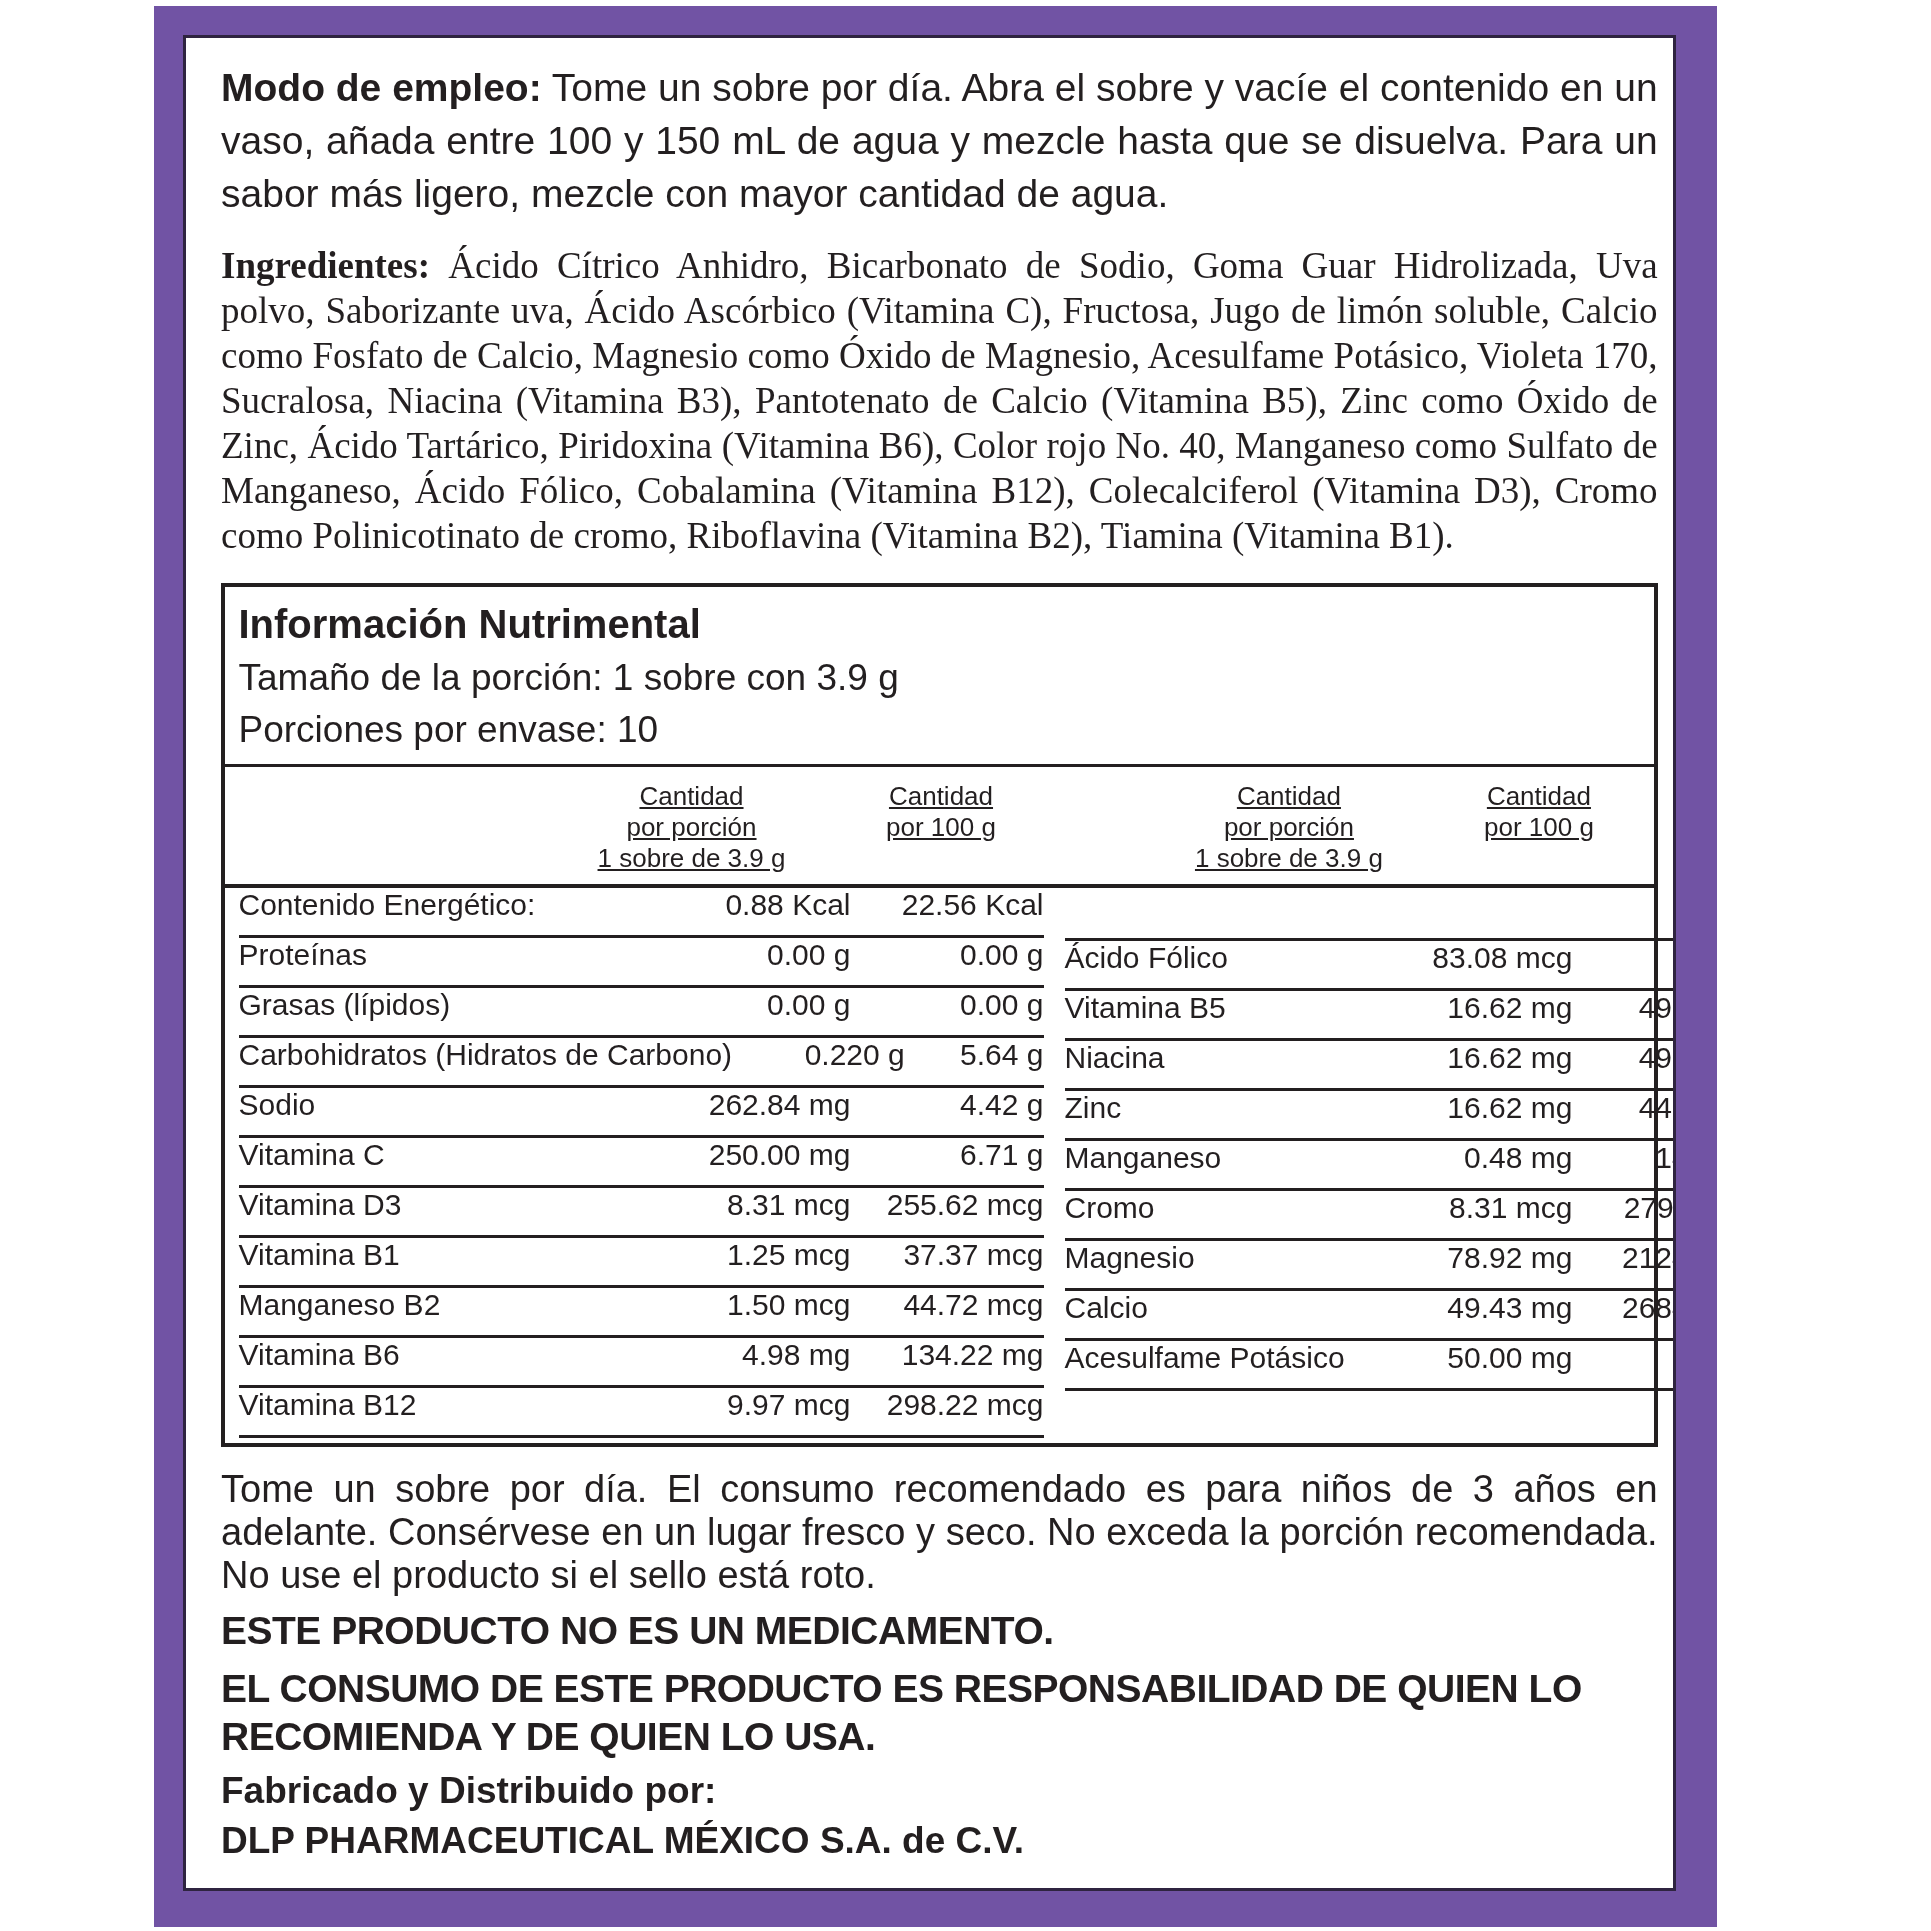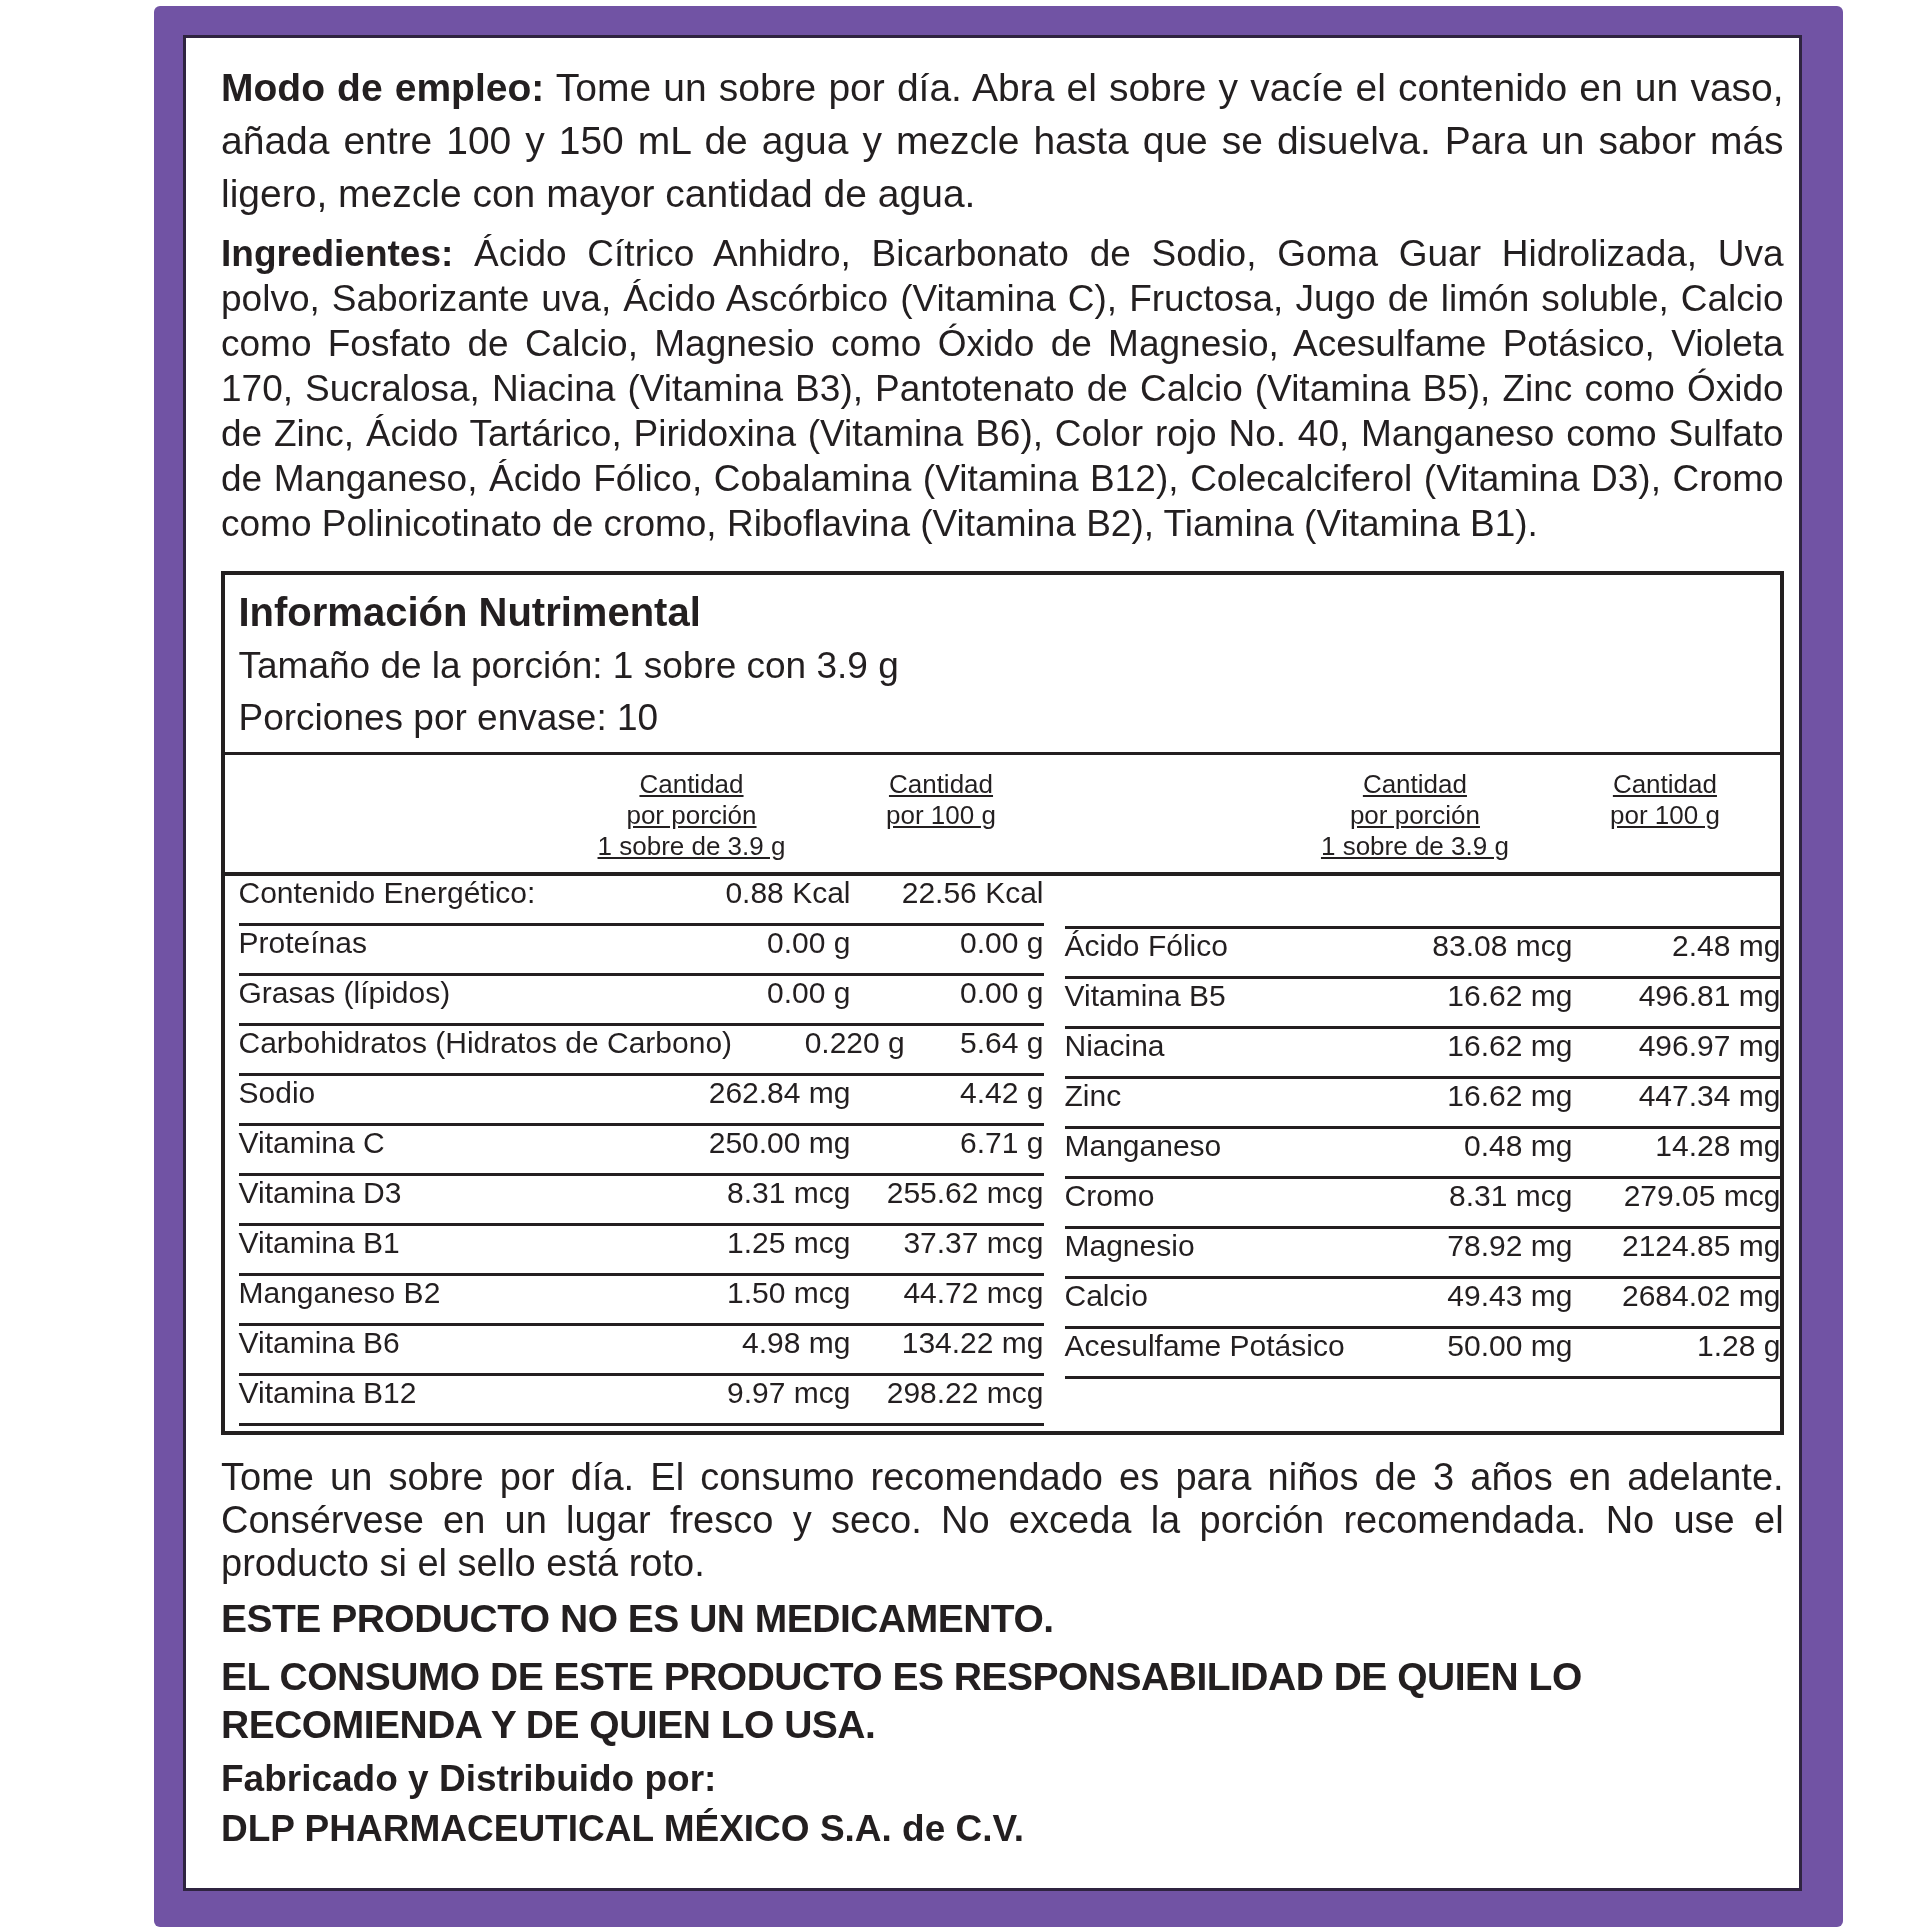--- a/index.html
+++ b/index.html
@@ -6,34 +6,33 @@
   html,body { width:1931px; height:1931px; }
   body {
     background:#ffffff;
     color:#231F20;
     font-family:"Liberation Sans", sans-serif;
     position:relative;
     overflow:hidden;
   }
   .frame {
     position:absolute; left:154px; top:5.8px;
-    width:1689px; height:1921px;
+    width:1563px; height:1921px;
     background:#7153A4;
     padding:29px 41px 36px 29px;
-    border-radius:6px;
   }
   .inner {
     width:100%; height:100%;
     background:#ffffff;
     border:3.9px solid #2F2440;
     padding:11.6px 15.4px 0 35px;
     overflow:hidden;
   }
   .usage { font-size:39px; line-height:53px; text-align:justify; margin-top:11.6px; }
-  .ingredients { font-size:37px; line-height:45px; text-align:justify; margin-top:11px; }
+  .ingredients { font-size:37px; line-height:45px; text-align:justify; margin-top:23px;font-family:Liberation Serif, serif; }
   .lead { font-weight:bold; }
 
   .nutri-box { border:4.8px solid #231F20; margin-top:25px; padding-top:9.7px; }
   .nutri-title { font-size:40px; font-weight:bold; margin:5.8px 13.5px 0; }
   .nutri-sub { font-size:37px; margin:9.7px 13.5px 0; }
   hr.rule { border:0; border-top:3.9px solid #231F20; margin:13.5px 0 0; }
   hr.rule.thick { border-top-width:4.8px; margin-top:9.7px; }
 
   .hdr-row { display:flex; margin-top:9.7px; padding:0 9.7px 0 13.5px; }
   .hdr-group-left { width:805px; display:flex; }

